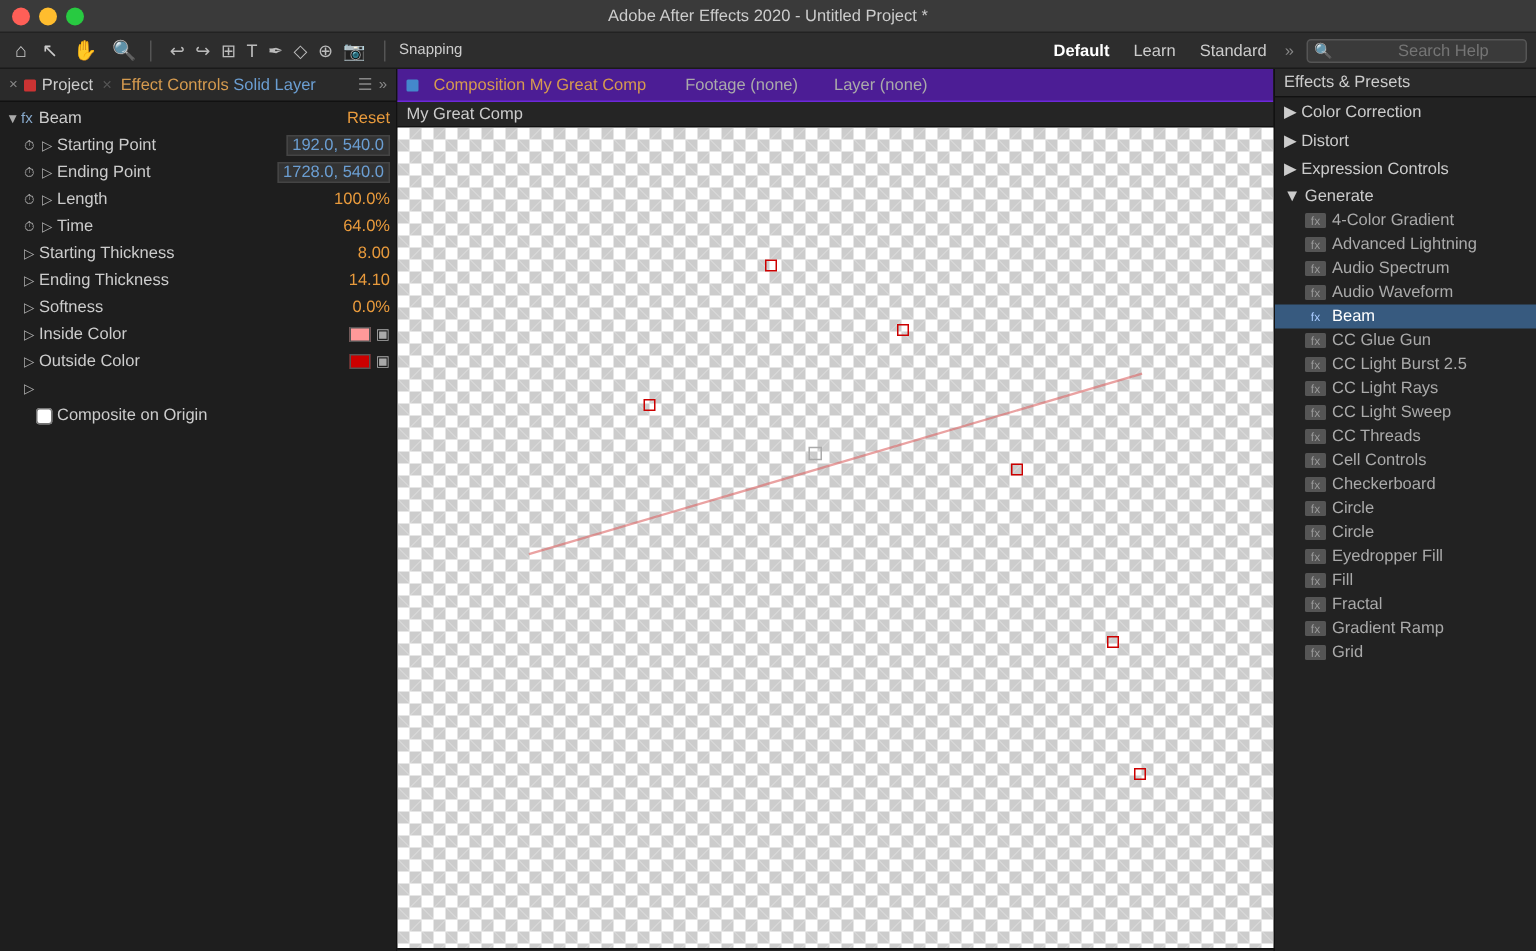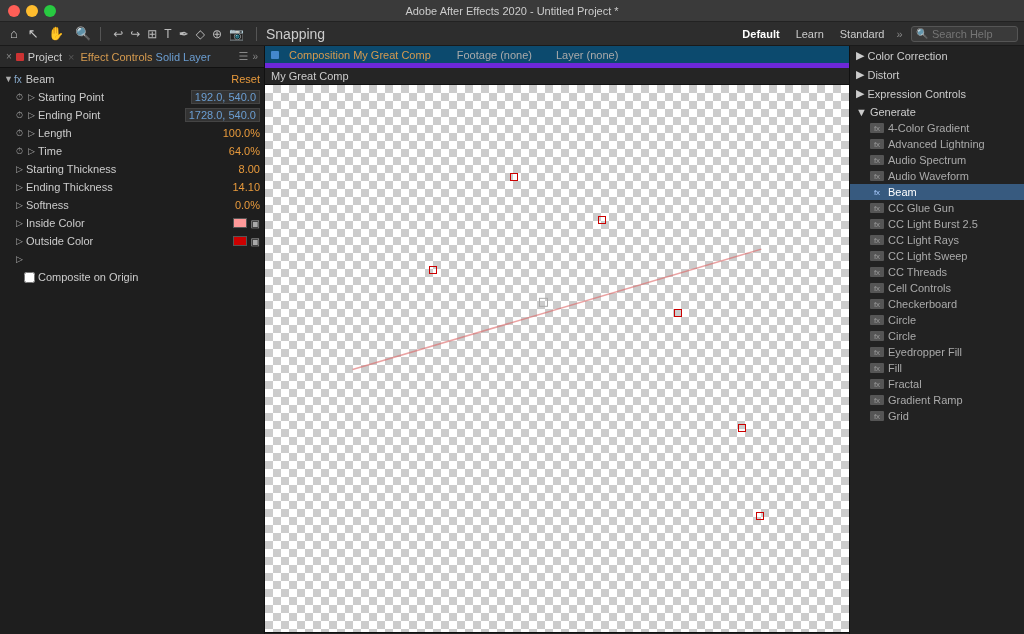--- a/index.html
+++ b/index.html
@@ -33,21 +33,21 @@
       border-bottom: 1px solid #1a1a1a;
     }
     .menubar-icon { color: #ccc; font-size: 13px; padding: 2px 4px; cursor: pointer; }
     .menubar-tools { display: flex; gap: 1px; align-items: center; margin: 0 4px; }
     .tool-btn { color: #bbb; font-size: 12px; padding: 2px 3px; cursor: pointer; border-radius: 2px; }
     .menu-separator { width: 1px; height: 14px; background: #555; margin: 0 3px; }
     .workspace-area { display: flex; align-items: center; margin-left: auto; gap: 8px; }
     .workspace-btn { color: #ccc; font-size: 11px; padding: 1px 4px; cursor: pointer; }
     .workspace-btn.active { color: #fff; font-weight: bold; }
     .search-area { display: flex; align-items: center; background: #3a3a3a; border: 1px solid #555; border-radius: 3px; padding: 1px 5px; gap: 3px; }
-    .search-area input { background: transparent; border: none; outline: none; color: #ccc; font-size: 11px; width: 80px; }
+    .search-area input { background: transparent; border: none; outline: none; color: #ccc; font-size: 11px; width: 80px; margin-left: 40px; }
 
     
     #main { display: flex; height: 612px; }
 
     
     #left-panel { width: 265px; min-width: 265px; display: flex; flex-direction: column; background: #1e1e1e; border-right: 1px solid #111; }
     #effect-controls { flex: 1; overflow-y: auto; }
     .panel-header { background: #2a2a2a; height: 22px; display: flex; align-items: center; padding: 0 6px; gap: 4px; border-bottom: 1px solid #111; font-size: 11px; color: #ccc; }
     .panel-close { color: #888; font-size: 10px; cursor: pointer; }
     .panel-title { font-size: 11px; }
@@ -64,21 +64,21 @@
     .effect-reset { color: #e89a3c; font-size: 11px; cursor: pointer; }
     .twirl-btn { color: #aaa; font-size: 9px; cursor: pointer; width: 8px; }
     .stopwatch-icon { color: #aaa; font-size: 9px; width: 10px; }
     .color-swatch { width: 14px; height: 10px; border: 1px solid #555; display: inline-block; }
     .checkbox-area { display: flex; align-items: center; gap: 3px; font-size: 11px; color: #ccc; }
     input[type=checkbox] { width: 11px; height: 11px; }
     .value-box { background: #333; border: 1px solid #444; padding: 0 3px; font-size: 11px; color: #6b9ed2; }
 
     
     #center-panel { flex: 1; display: flex; flex-direction: column; background: #1e1e1e; }
-    #comp-header { background: #0c4a6e; height: 22px; display: flex; align-items: center; padding: 0 6px; gap: 4px; border-bottom: 5px solid #6d28d9; }
+    #comp-header { background: #4c1d95; height: 22px; display: flex; align-items: center; padding: 0 6px; gap: 4px; border-bottom: 1px solid #6d28d9; }
     .comp-tab { display: flex; align-items: center; gap: 3px; font-size: 11px; color: #ccc; padding: 2px 6px; cursor: pointer; }
     .comp-tab.active { color: #d69b4f; }
     .footage-tab { color: #aaa; font-size: 11px; padding: 0 8px; }
     #comp-name-display { background: #252525; padding: 2px 6px; font-size: 11px; color: #ccc; border-bottom: 1px solid #111; }
 
     
     #comp-viewer { flex: 1; background: #888; position: relative; overflow: hidden; }
     .checker-bg {
       position: absolute; inset: 0;
       background-image:
@@ -126,21 +126,21 @@
     <span class="tool-btn">↩</span>
     <span class="tool-btn">↪</span>
     <span class="tool-btn">⊞</span>
     <span class="tool-btn">T</span>
     <span class="tool-btn">✒</span>
     <span class="tool-btn">◇</span>
     <span class="tool-btn">⊕</span>
     <span class="tool-btn">📷</span>
   </div>
   <div class="menu-separator"></div>
-  <span style="font-size:14px;color:#ccc;padding:0 4px;">Snapping</span>
+  <span style="font-size:10px;color:#ccc;padding:0 4px;">Snapping</span>
   <div class="workspace-area">
     <span class="workspace-btn active">Default</span>
     <span class="workspace-btn">Learn</span>
     <span class="workspace-btn">Standard</span>
     <span style="color:#888;cursor:pointer;font-size:11px;">»</span>
     <div class="search-area">
       <span style="color:#888;font-size:10px;">🔍</span>
       <input type="text" placeholder="Search Help" style="">
     </div>
   </div>
@@ -292,20 +292,23 @@
       
       
       
       
       
       
     </div>
   </div>
 
   <div id="right-panel">
+    <div id="effects-panel-header">
+      <span>Effects &amp; Presets</span>
+    </div>
 
     <div class="effects-category">
       <div class="effects-category-name">
         <span>▶</span>
         <span>Color Correction</span>
       </div>
     </div>
     <div class="effects-category">
       <div class="effects-category-name">
         <span>▶</span>

